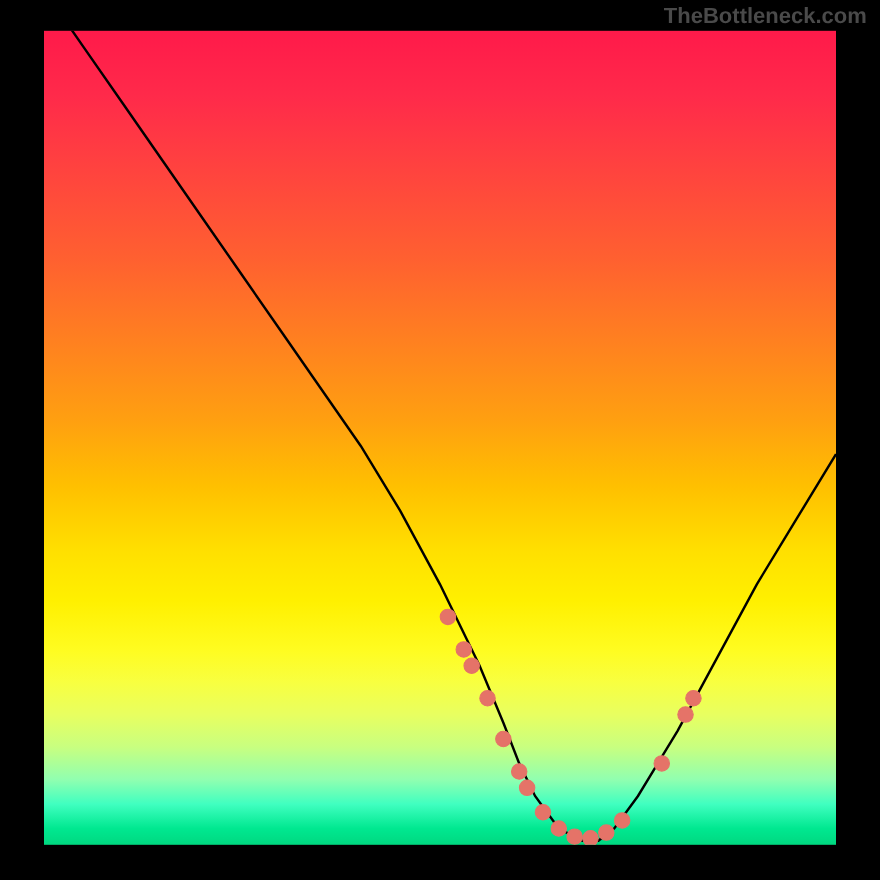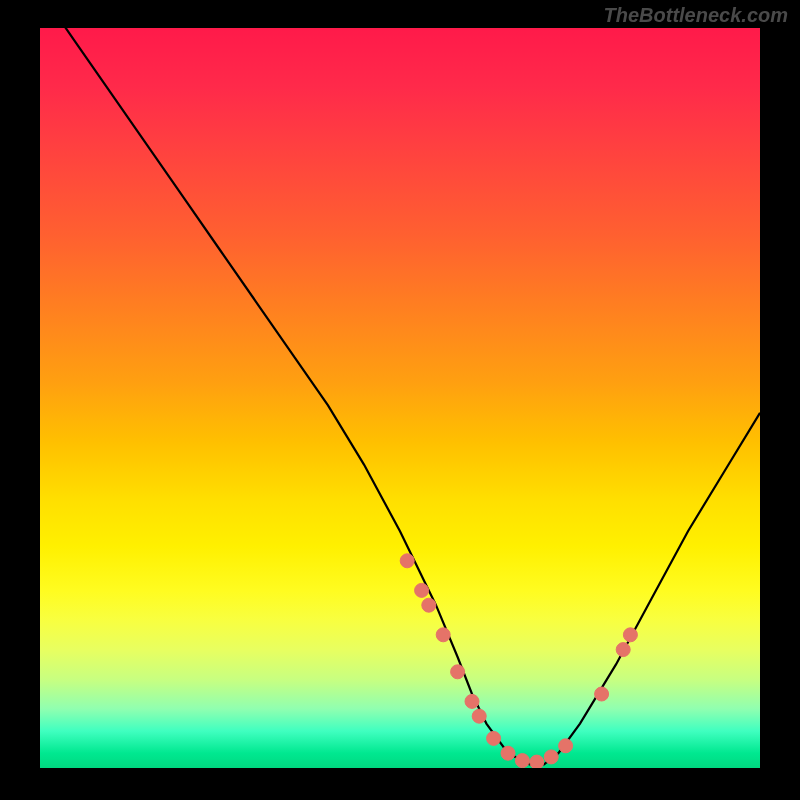--- a/index.html
+++ b/index.html
@@ -12,21 +12,20 @@
     overflow: hidden;
   }
   .attribution {
     position: absolute;
     top: 4px;
     right: 12px;
     color: #4a4a4a;
     font-size: 20px;
     font-weight: bold;
     z-index: 10;
-    font-style: italic;
   }
   .plot-area {
     position: absolute;
     left: 40px;
     top: 28px;
     width: 720px;
     height: 740px;
   }
   .gradient-bg {
     position: absolute;

